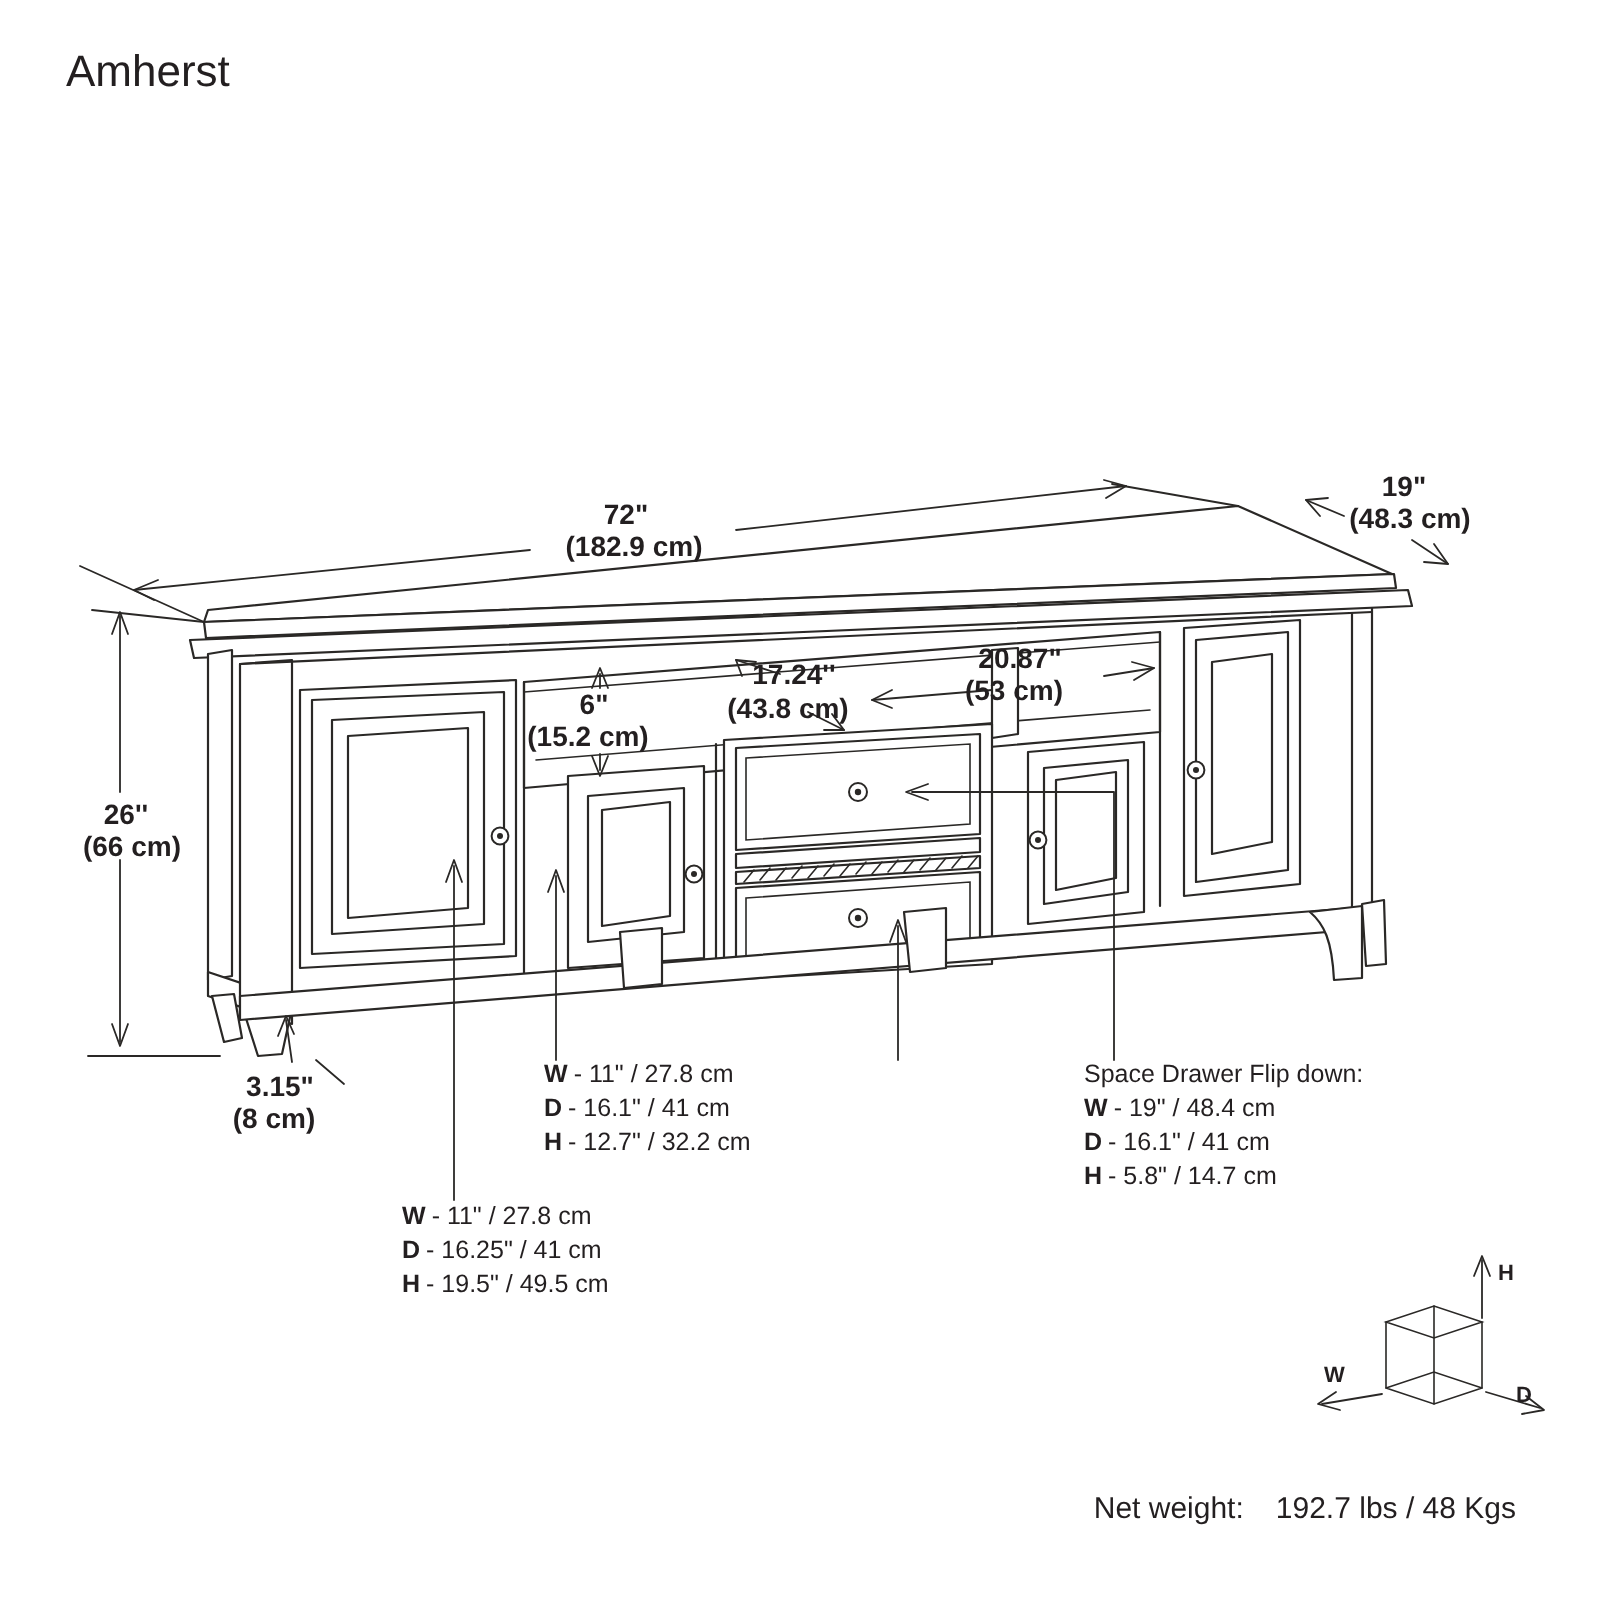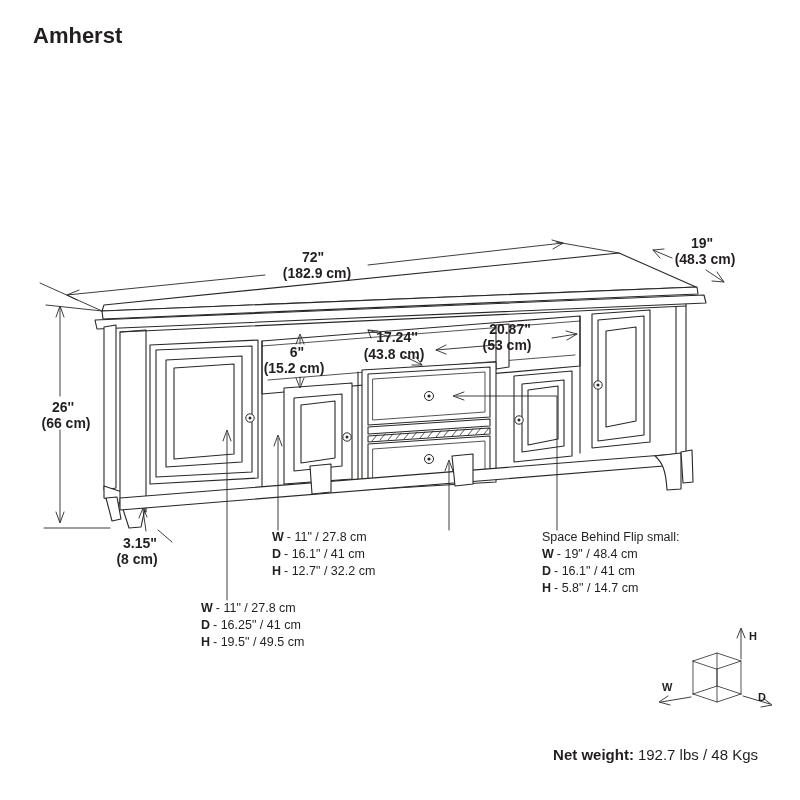--- a/index.html
+++ b/index.html
@@ -1,24 +1,24 @@
 <!DOCTYPE html>
 <html><head>
 <meta charset="utf-8">
 <style>
   html,body{margin:0;padding:0;background:#ffffff;}
   #stage{position:relative;width:800px;height:800px;background:#fff;overflow:hidden;
          font-family:"Liberation Sans",sans-serif;color:#231f20;}
   #drawing{position:absolute;left:0;top:0;}
-  .title{position:absolute;left:33px;top:22px;font-weight:bold;font-size:22px;line-height:28px;letter-spacing:0;}
+  .title{position:absolute;left:33px;top:22px;font-weight:normal;font-size:22px;line-height:28px;letter-spacing:0;}
   .spec{position:absolute;font-size:12.5px;line-height:17px;white-space:nowrap;}
   .spec .spec-title{margin-bottom:0;}
   .spec-row b{font-weight:bold;margin-right:3px;}
   .netweight{position:absolute;right:42px;top:746px;font-size:15px;white-space:nowrap;}
-  .netweight b{font-weight:bold;margin-right:4px;}
+  .netweight b{font-weight:normal;margin-right:16px;}
   
   .f{fill:#ffffff;stroke:#2a2826;stroke-width:1.1;stroke-linejoin:round;}
   .l{fill:none;stroke:#2a2826;stroke-width:1.1;stroke-linejoin:round;stroke-linecap:round;}
   .thin{fill:none;stroke:#2a2826;stroke-width:0.8;stroke-linecap:round;}
   .dim{fill:none;stroke:#2a2826;stroke-width:0.9;stroke-linecap:round;stroke-linejoin:round;}
   .dimtxt{font-family:"Liberation Sans",sans-serif;font-size:14px;font-weight:bold;fill:#231f20;}
   .cubetxt{font-family:"Liberation Sans",sans-serif;font-size:11px;font-weight:bold;fill:#231f20;}
   .knob{fill:#ffffff;stroke:#2a2826;stroke-width:1;}
   .knobdot{fill:#2a2826;stroke:none;}
 </style>
@@ -195,21 +195,21 @@
   </div>
 
   <div class="spec" style="left:272px;top:529px">
     <div class="spec-row"><b>W</b><span>- 11" / 27.8 cm</span></div>
     <div class="spec-row"><b>D</b><span>- 16.1" / 41 cm</span></div>
     <div class="spec-row"><b>H</b><span>- 12.7" / 32.2 cm</span></div>
   </div>
 
 
   <div class="spec" style="left:542px;top:529px">
-    <div class="spec-title">Space Behind Flip small:</div>
+    <div class="spec-title">Space Drawer Flip down:</div>
     <div class="spec-row"><b>W</b><span>- 19" / 48.4 cm</span></div>
     <div class="spec-row"><b>D</b><span>- 16.1" / 41 cm</span></div>
     <div class="spec-row"><b>H</b><span>- 5.8" / 14.7 cm</span></div>
   </div>
 
   <div class="spec" style="left:201px;top:600px">
     <div class="spec-row"><b>W</b><span>- 11" / 27.8 cm</span></div>
     <div class="spec-row"><b>D</b><span>- 16.25" / 41 cm</span></div>
     <div class="spec-row"><b>H</b><span>- 19.5" / 49.5 cm</span></div>
   </div>

